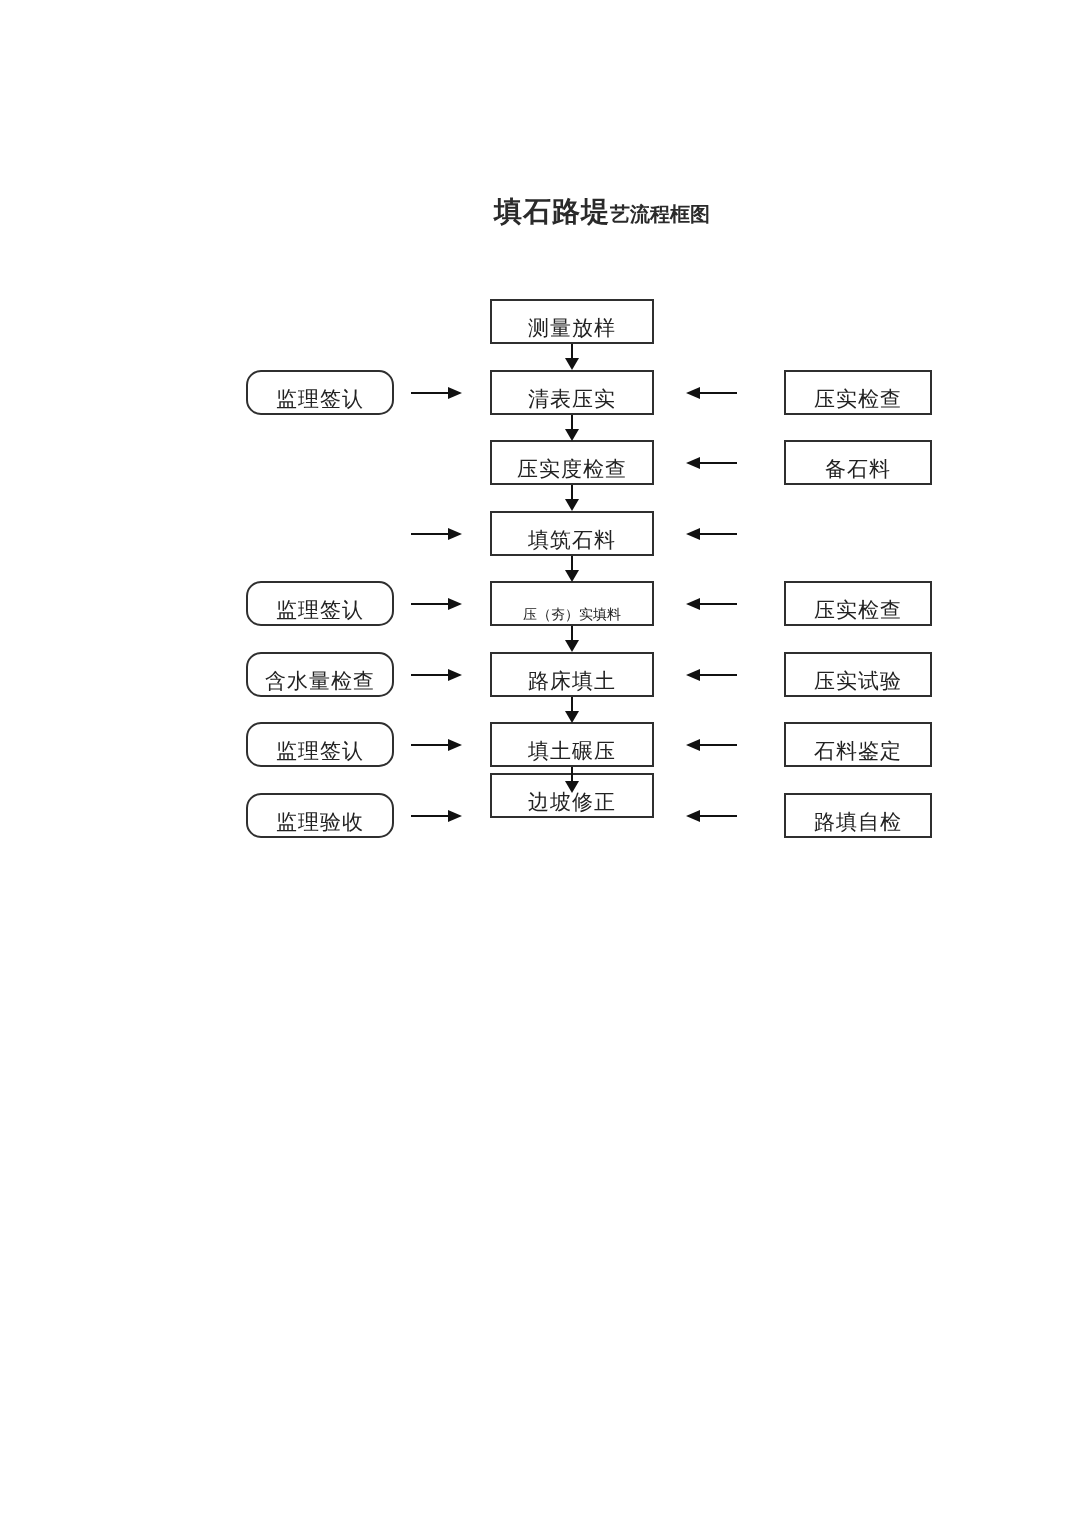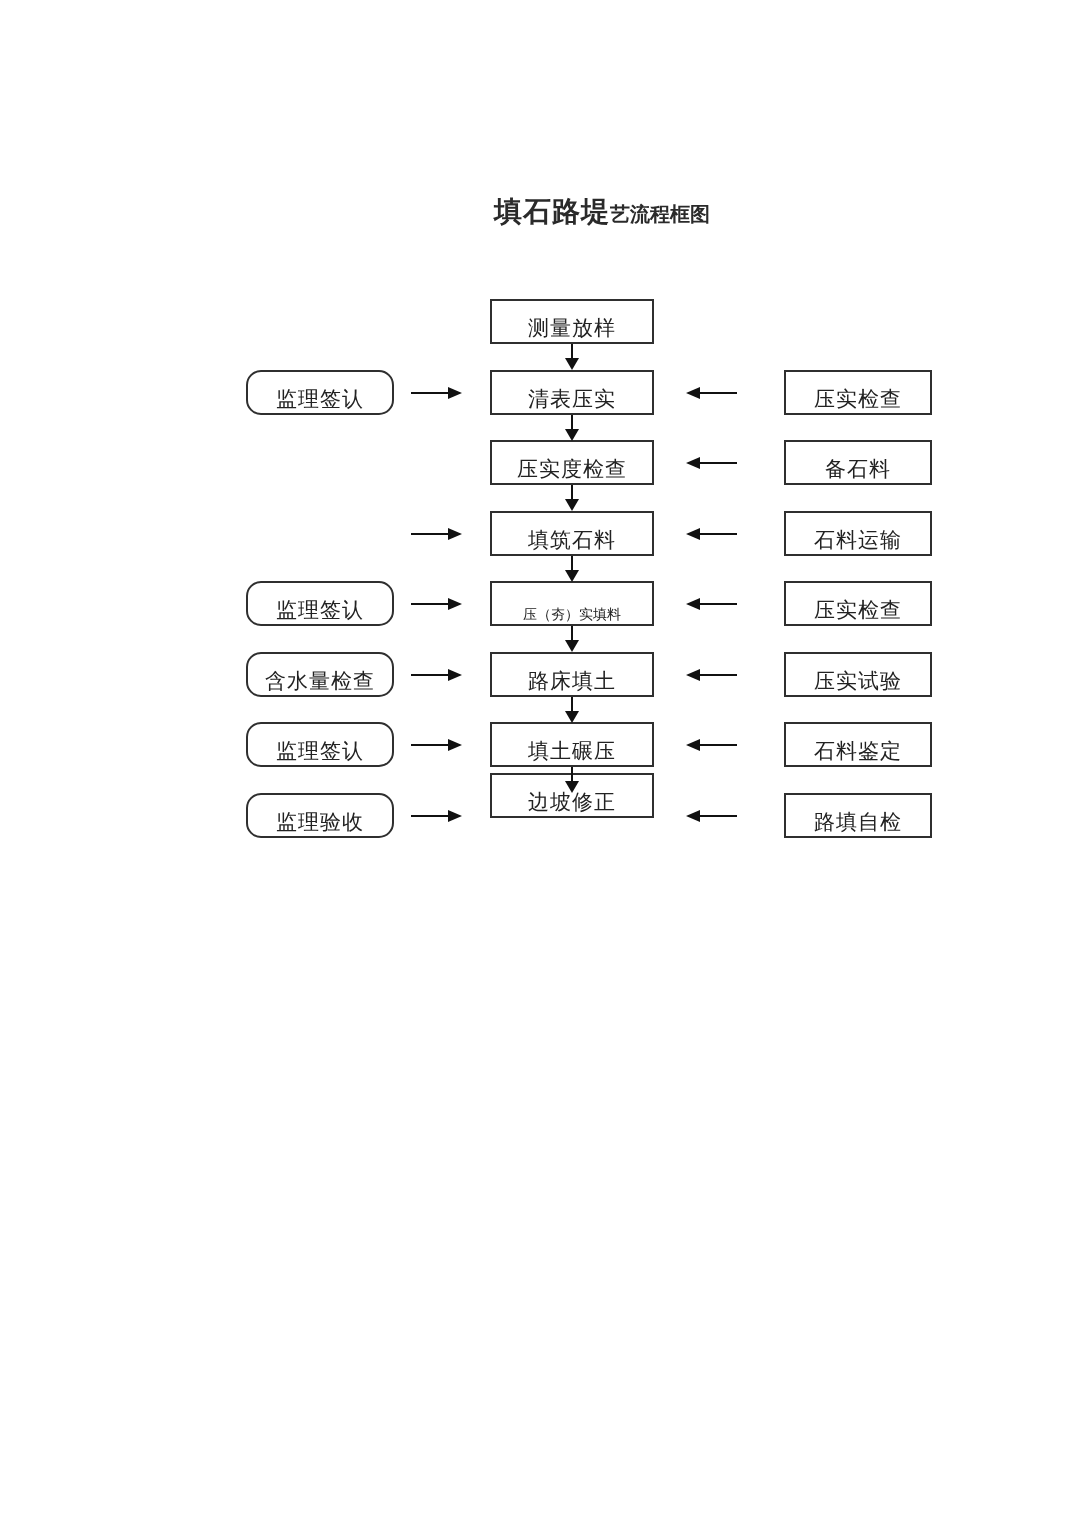--- a/index.html
+++ b/index.html
@@ -143,23 +143,20 @@
   <div class="ha toright" style="top:668px"></div>
   <div class="ha toright" style="top:738px"></div>
   <div class="ha toright" style="top:809px"></div>
 
   <div class="box r" style="top:370px">
       <span>压实检查</span>
     </div>
   <div class="box r" style="top:440px">
       <span>备石料</span>
     </div>
-  <div class="box r" style="top:511px">
-      <span>石料运输</span>
-    </div>
   <div class="box r" style="top:581px">
       <span>压实检查</span>
     </div>
   <div class="box r" style="top:652px">
       <span>压实试验</span>
     </div>
   <div class="box r" style="top:722px">
       <span>石料鉴定</span>
     </div>
   <div class="box r" style="top:793px">

